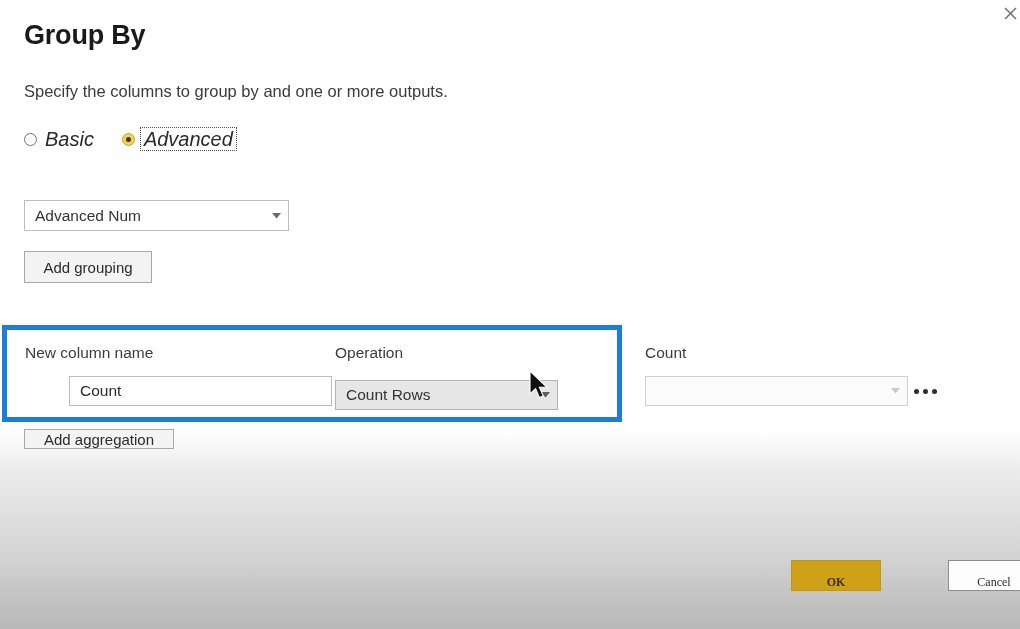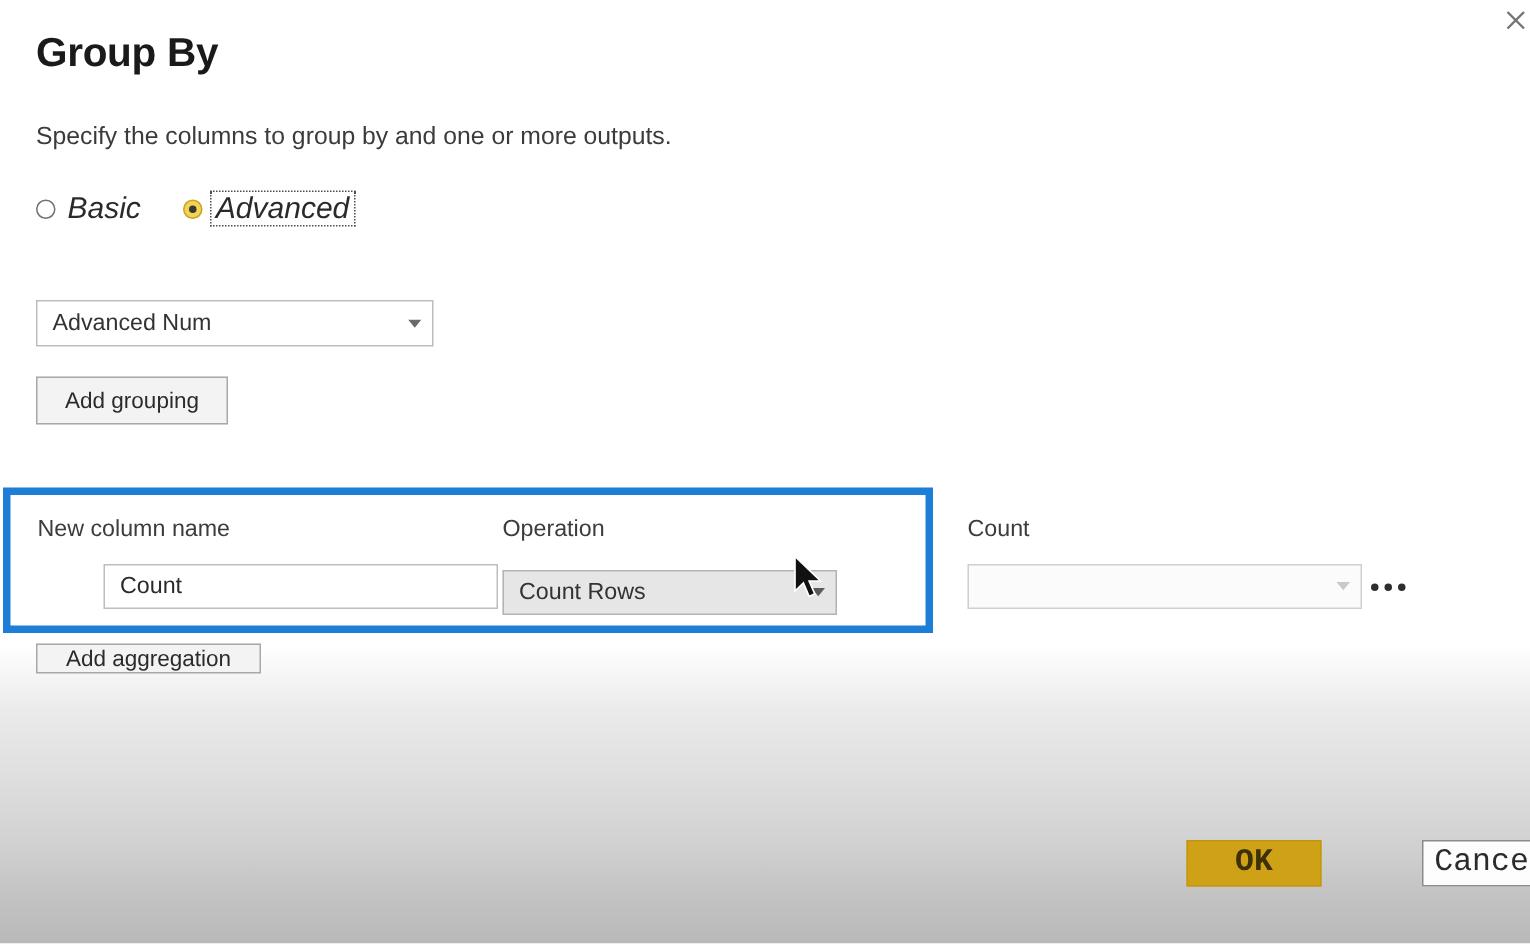--- a/index.html
+++ b/index.html
@@ -217,26 +217,26 @@
     border: 5px solid #1c7ed6;
     box-sizing: border-box;
     pointer-events: none;
     z-index: 6;
   }
 
   
   .footer-btn {
     position: absolute;
     box-sizing: border-box;
-    font-size: 21px;
-    display: flex;
-    align-items: center;
-    justify-content: center;
-    cursor: pointer;
-    font-family: Liberation Mono, monospace;
+    font-size: 12px;
+    display: flex;
+    align-items: flex-end;
+    justify-content: center;
+    cursor: pointer;
+    font-family: Liberation Serif, serif;
   }
   .footer-btn.primary {
     background: #cfa117;
     border: 1px solid #c2970f;
     color: #3d2f06;
     font-weight: bold;
   }
   .footer-btn.secondary {
     background: #fdfdfd;
     border: 1px solid #8c8c8c;

